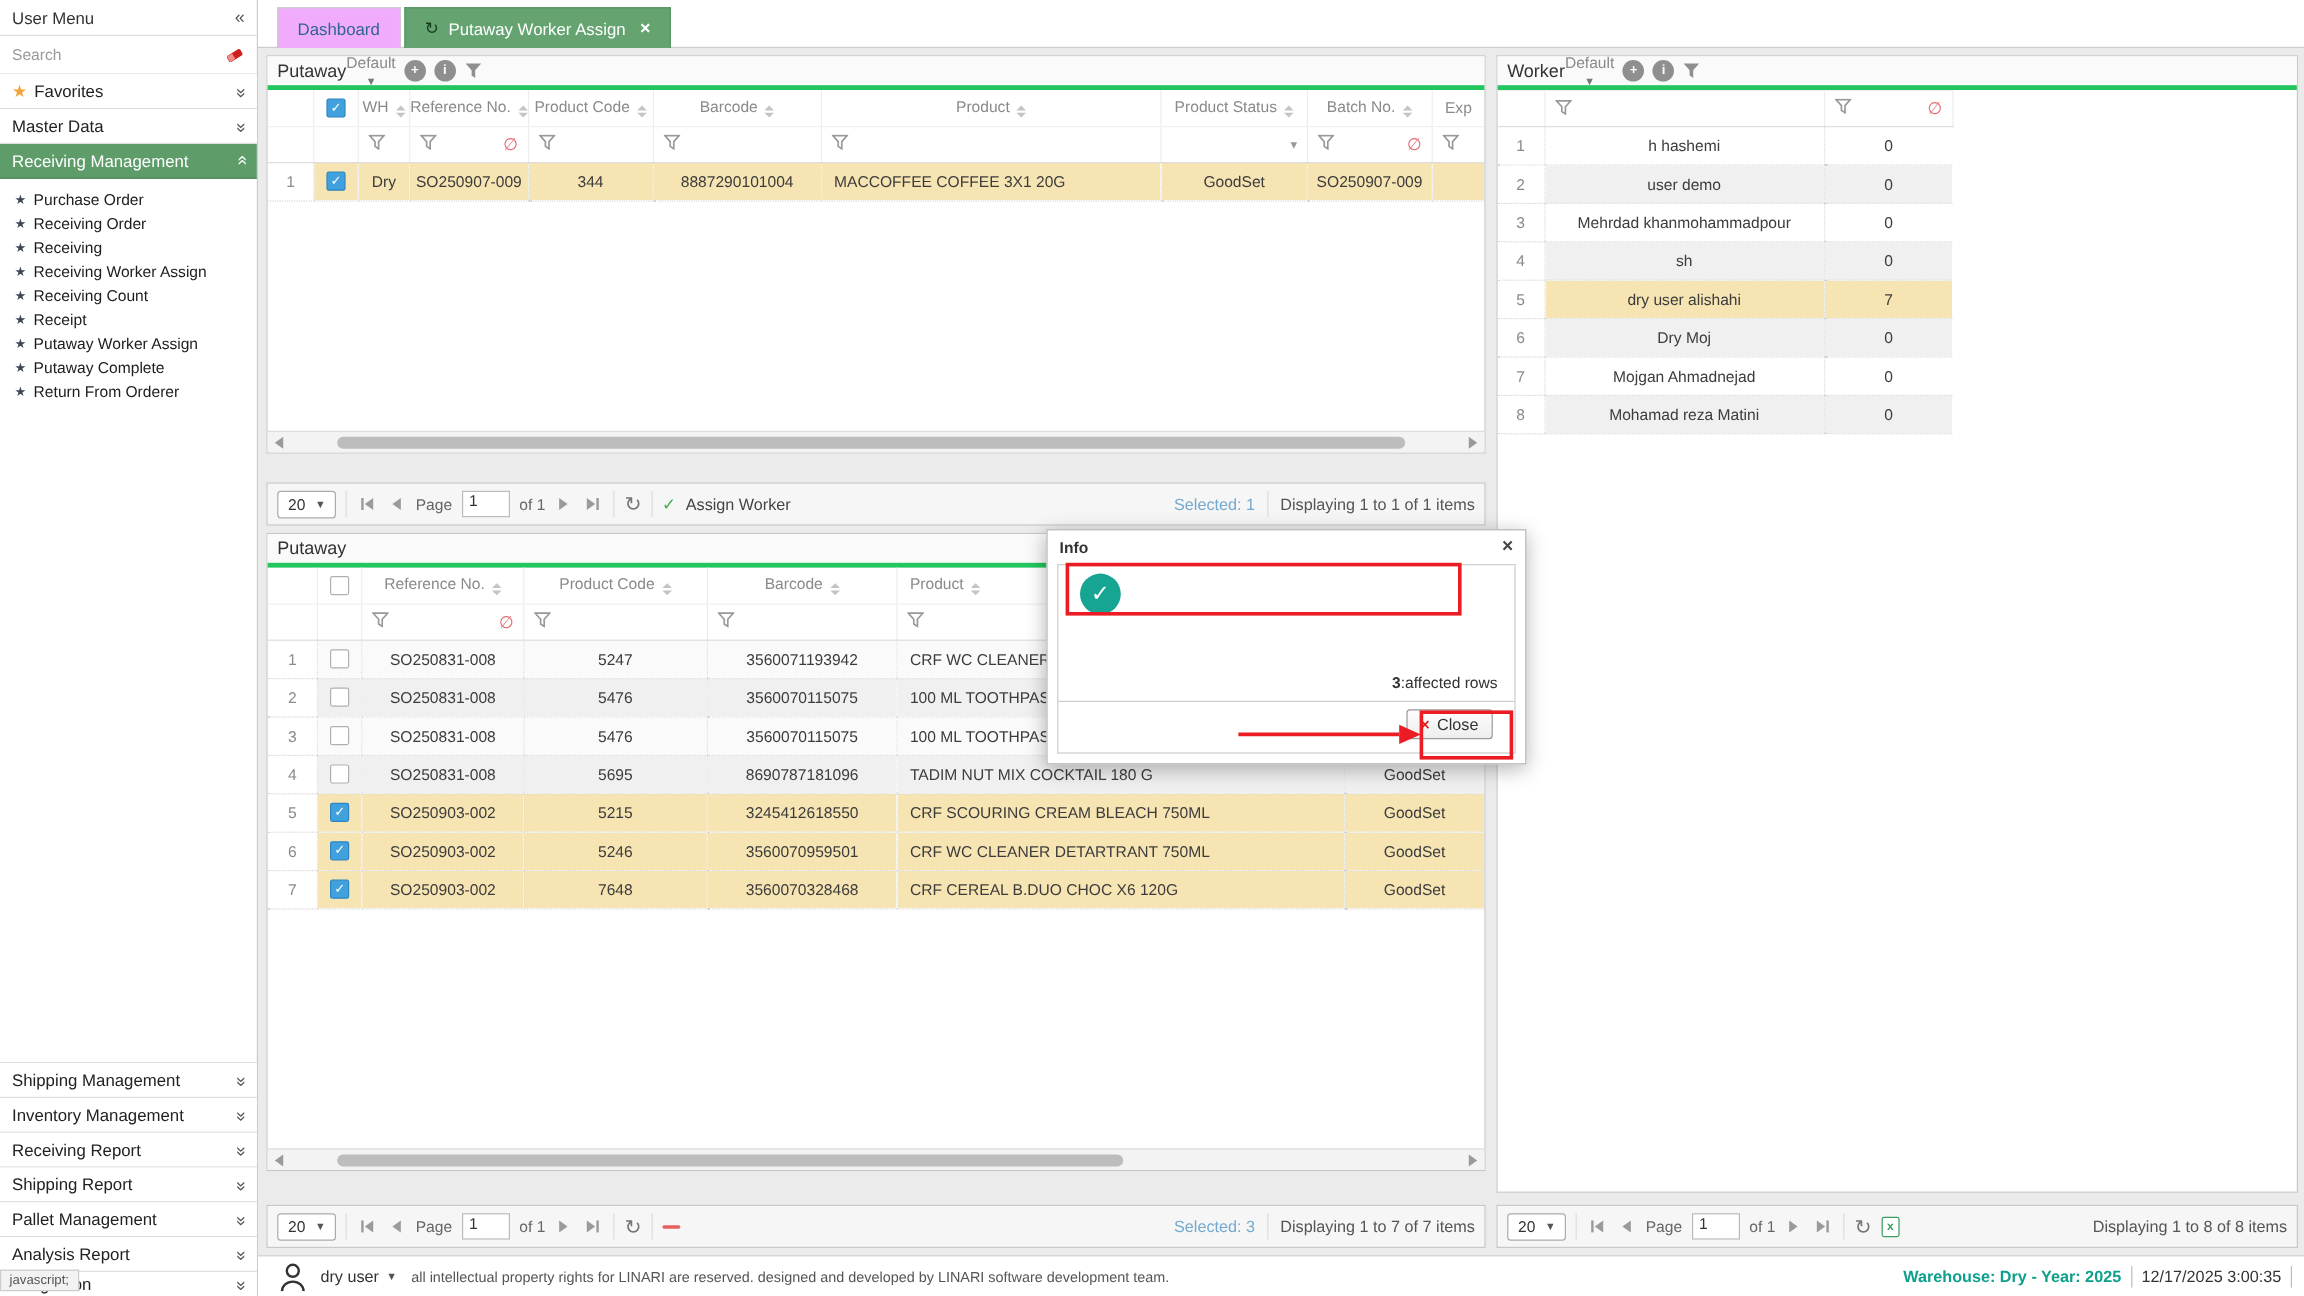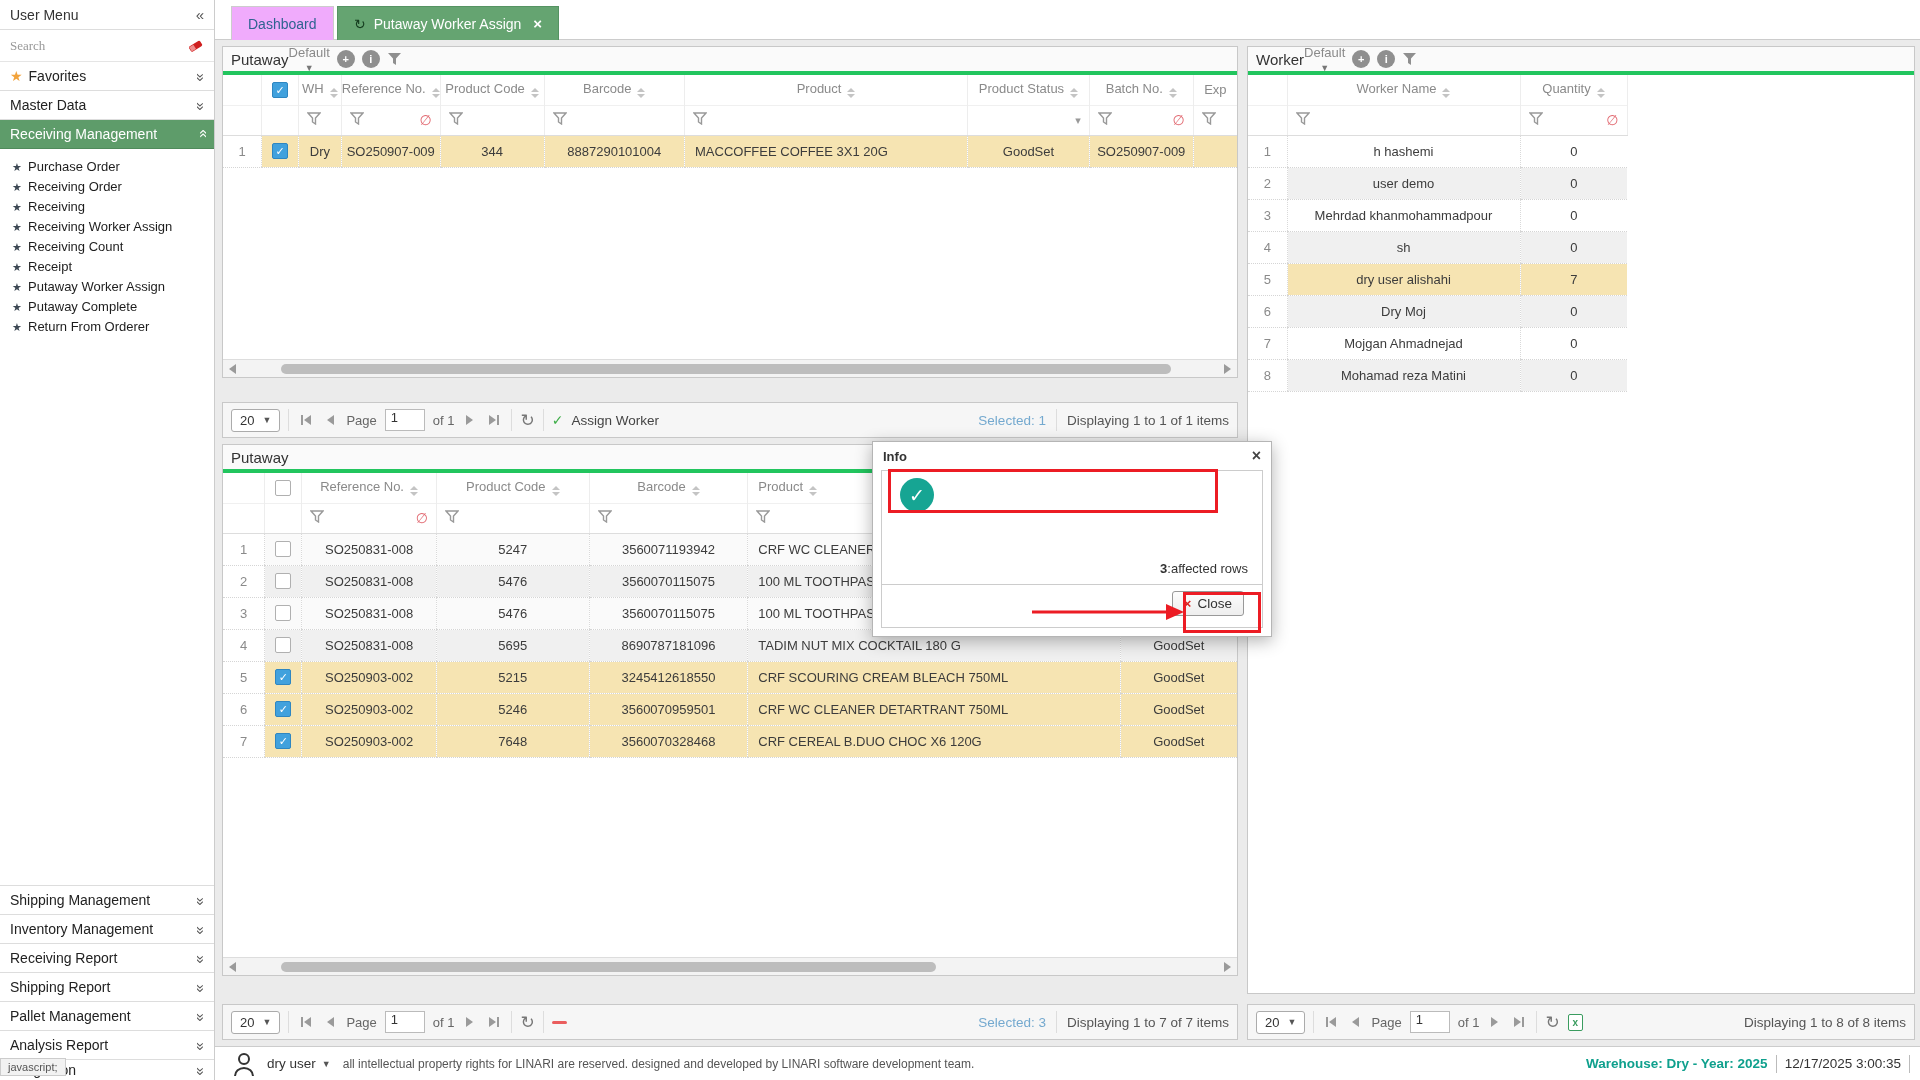--- a/index.html
+++ b/index.html
@@ -3,21 +3,21 @@
 <meta charset="utf-8">
 <style>
   * { margin:0; padding:0; box-sizing:border-box; }
   html,body { width:1920px; height:1080px; font-family:"Liberation Sans","DejaVu Sans",sans-serif; font-size:13px; color:#444; background:#fff; overflow:hidden; }
   #stage { position:relative; width:1920px; height:1080px; }
 
   
   #sidebar { position:absolute; left:0; top:0; width:215px; height:1080px; background:#fff; border-right:1px solid #ccc; z-index:5; }
   .sb-head { height:30px; display:flex; align-items:center; justify-content:space-between; padding:0 10px; border-bottom:1px solid #ddd; font-size:14px; color:#333; }
   .sb-search { height:32px; display:flex; align-items:center; justify-content:space-between; padding:0 10px; border-bottom:1px solid #e5e5e5; }
-  .sb-search input { border:none; outline:none; font-size:13px; color:#3b82f6; width:150px; background:transparent;font-family:Liberation Serif, serif; }
+  .sb-search input { border:none; outline:none; font-size:13px; color:#3b82f6; width:150px; background:transparent; }
   .sb-search input::placeholder { color:#999; }
   .sb-sec { height:29px; display:flex; align-items:center; justify-content:space-between; padding:0 10px; border-bottom:1px solid #ddd; font-size:14px; color:#222; cursor:pointer; background:#fff; }
   .sb-sec .lbl { display:flex; align-items:center; gap:6px; }
   .sb-sec.active { background:#5e9c6a; color:#fff; border-bottom:1px solid #4f8a5b; }
   .chev { display:inline-block; font-size:15px; color:#555; transform:rotate(90deg); letter-spacing:-2px; }
   .chev.up { transform:rotate(-90deg); }
   .sb-sec.active .chev { color:#fff; }
   .star-org { color:#f2a33c; font-size:14px; }
   #sb-items { padding:8px 0 0 0; }
   .sb-item { height:20px; line-height:20px; padding-left:28px; position:relative; font-size:13px; color:#1d1d1d; cursor:pointer; white-space:nowrap; }
@@ -575,31 +575,20 @@
           </svg>
       </span>
     </div>
     <table class="grid">
       <colgroup>
           <col style="width:39px">
           <col style="width:233px">
           <col style="width:107px">
         </colgroup>
       <thead>
-        <tr>
-          <th></th>
-          <th><span>Worker Name</span><span class="sort">
-                <i class="u"></i>
-                <i class="d"></i>
-              </span></th>
-          <th style="border-right:1px solid #ededed;"><span>Quantity</span><span class="sort">
-                <i class="u"></i>
-                <i class="d"></i>
-              </span></th>
-        </tr>
         <tr class="frow">
           <th></th>
           <th class="fcell"><svg class="funnel" width="14" height="13">
                 <path d="M1 1h12l-4.5 5v6l-3-2V6z" fill="none" stroke="#999" stroke-width="1.4"></path>
               </svg></th>
           <th class="fcell" style="border-right:1px solid #ededed;"><svg class="funnel" width="14" height="13">
                 <path d="M1 1h12l-4.5 5v6l-3-2V6z" fill="none" stroke="#999" stroke-width="1.4"></path>
               </svg><span class="noent">∅</span></th>
         </tr>
       </thead>

